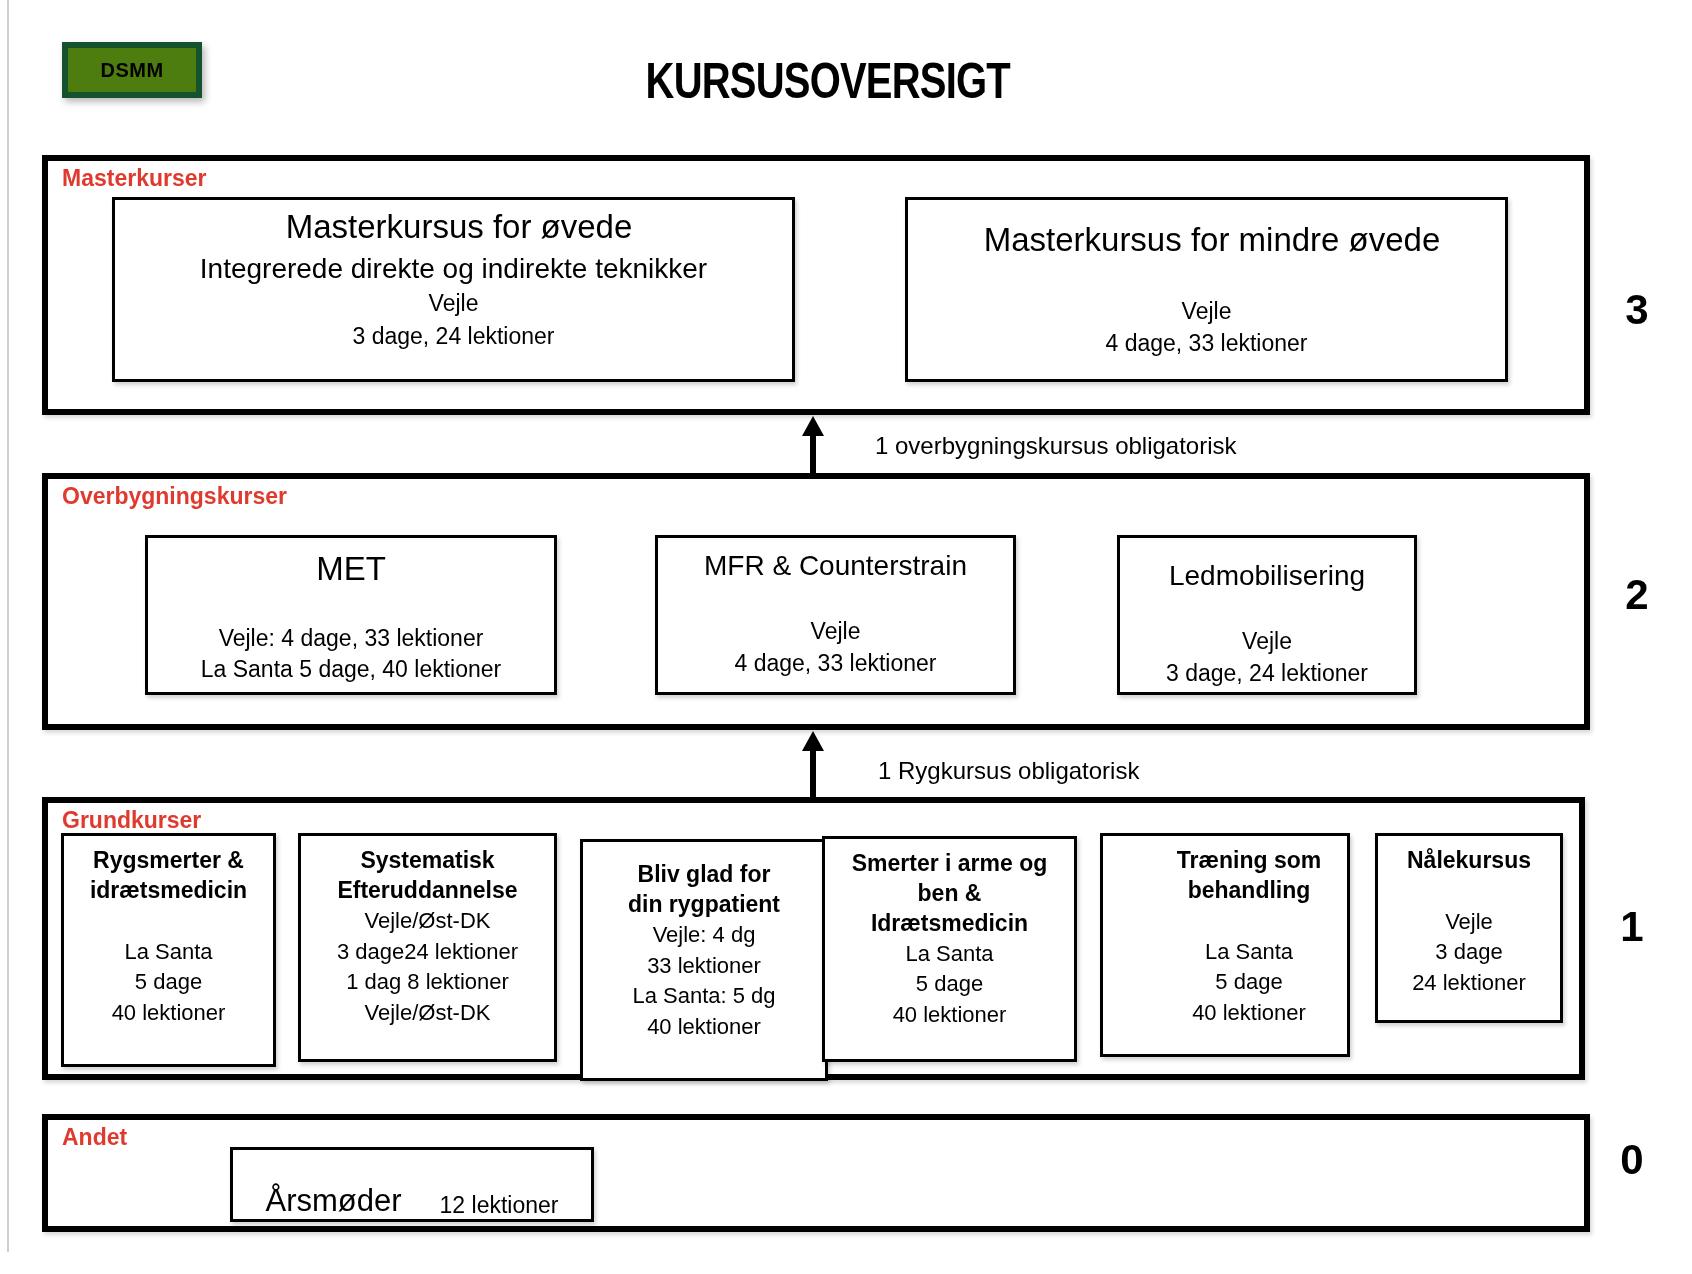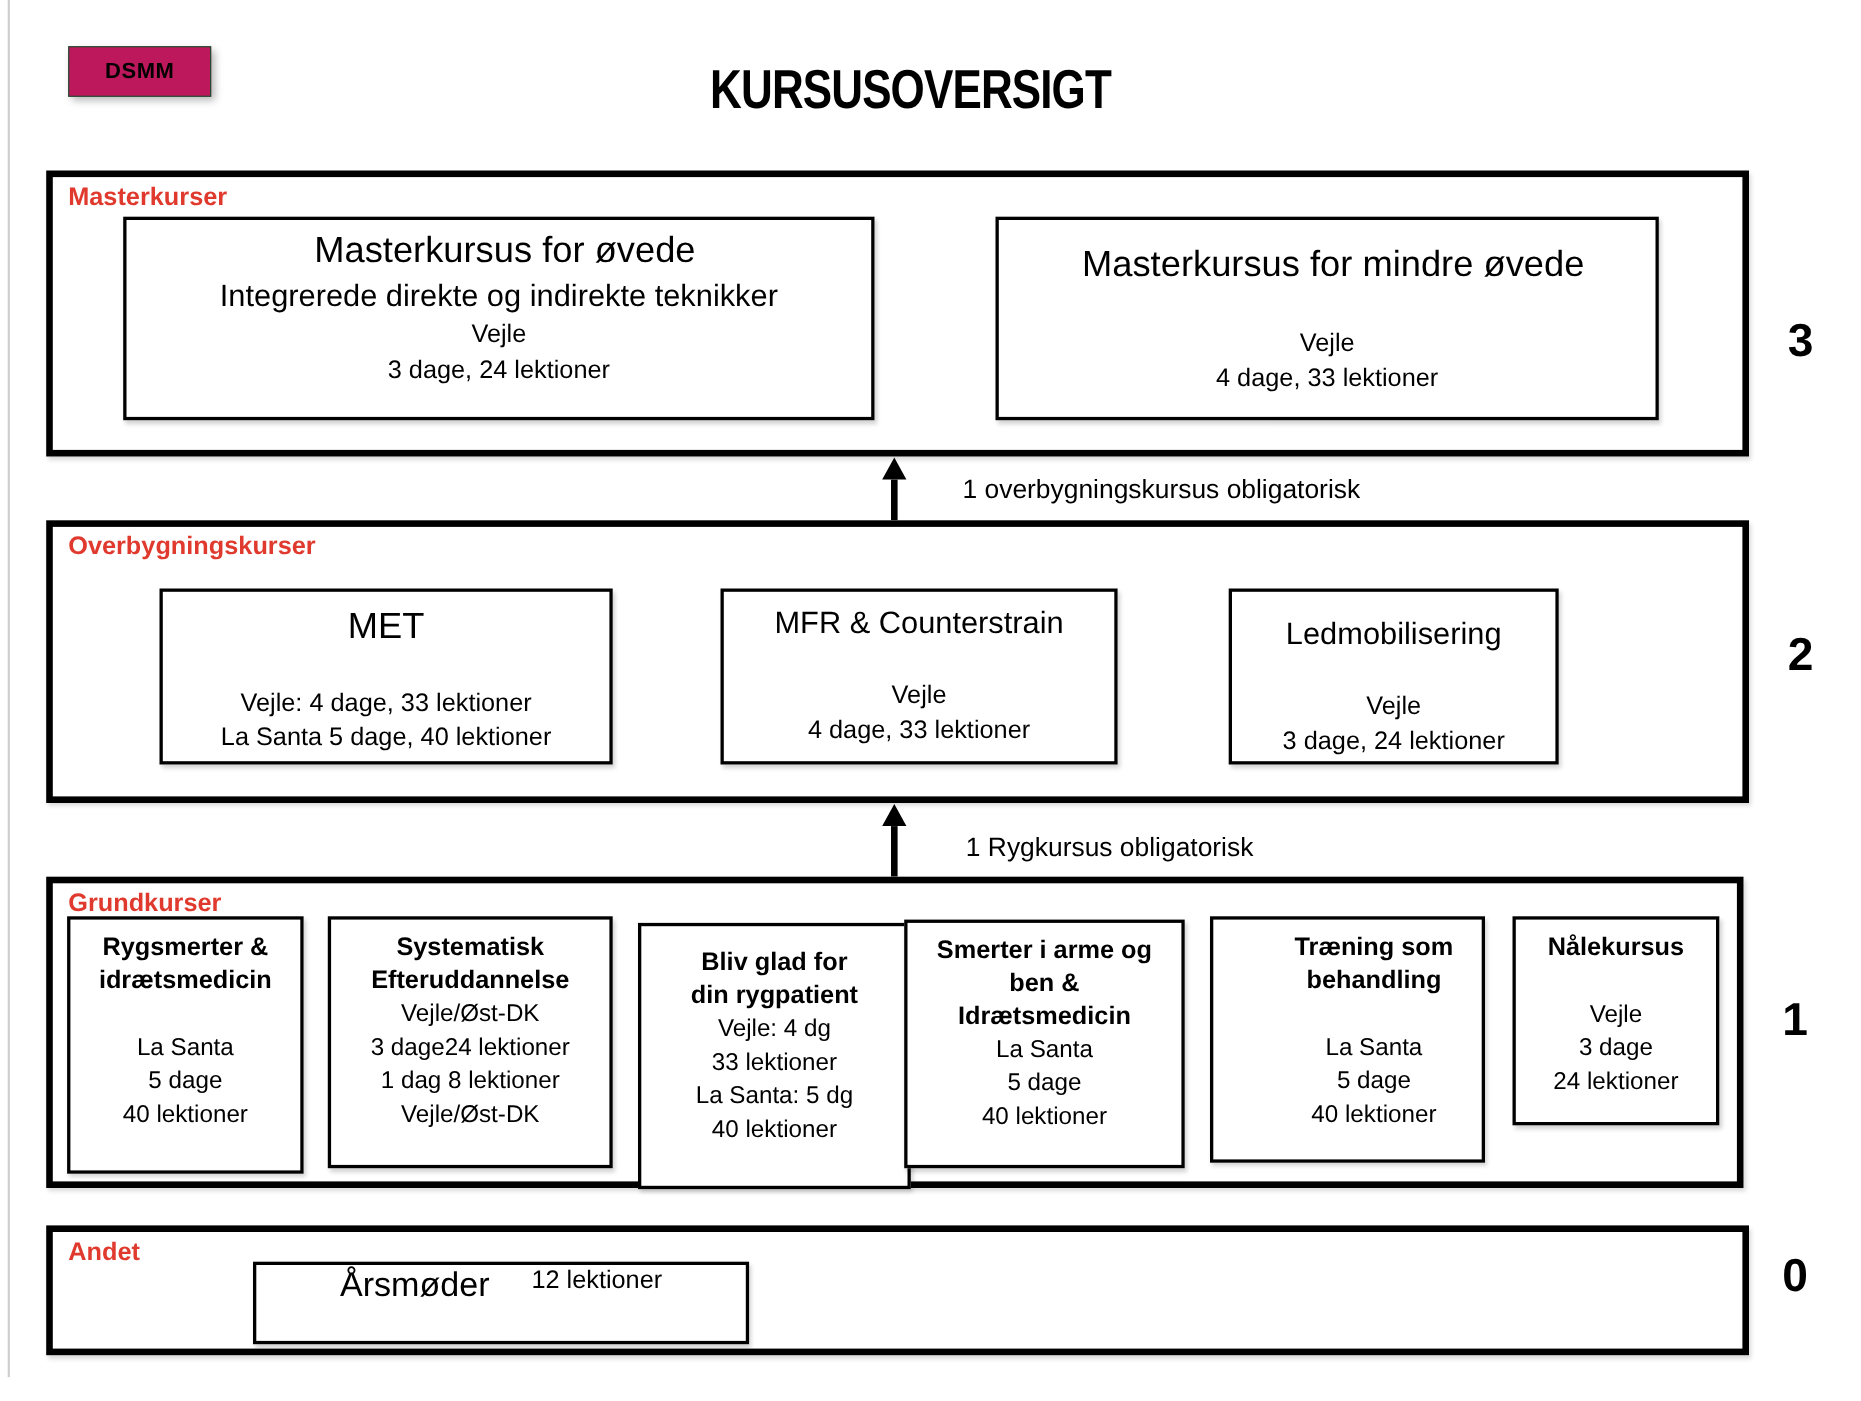--- a/index.html
+++ b/index.html
@@ -3,22 +3,22 @@
 <meta charset="utf-8">
 <style>
   html,body{margin:0;padding:0;background:#fff;}
   body{width:1692px;height:1274px;position:relative;overflow:hidden;
        font-family:"Liberation Sans", sans-serif;color:#000;}
 
   
   .left-edge{position:absolute;left:7px;top:0;width:2px;height:1252px;background:#cfcfcf;}
 
   
-  .badge{position:absolute;left:62px;top:42px;width:128px;height:44px;background:#be185d;
-         border:1px solid #14532d;box-shadow:3px 4px 7px rgba(0,0,0,0.28);
+  .badge{position:absolute;left:62px;top:42px;width:128px;height:44px;background:#4d7c0f;
+         border:6px solid #14532d;box-shadow:3px 4px 7px rgba(0,0,0,0.28);
          display:flex;align-items:center;justify-content:center;
          font-size:20px;font-weight:600;letter-spacing:0.5px;text-align:right;}
 
   
   .title{position:absolute;left:0;top:52px;width:1656px;text-align:center;}
   .title-inner{display:inline-block;font-size:50px;font-weight:600;letter-spacing:-1px;
                transform:scaleX(0.8);transform-origin:center;}
 
   
   .level-box{position:absolute;box-sizing:border-box;border:6px solid #000;background:#fff;
@@ -53,22 +53,22 @@
 
   
   #g1{left:13px; top:30px;width:215px;height:234px;}
   #g2{left:250px;top:30px;width:259px;height:229px;}
   #g3{left:532px;top:36px;width:248px;height:242px;padding-top:18px;}
   #g4{left:774px;top:33px;width:255px;height:226px;}
   #g5{left:1052px;top:30px;width:250px;height:224px;padding-left:48px;}
   #g6{left:1327px;top:30px;width:188px;height:190px;}
 
   
-  #a1{left:182px;top:27px;width:451px;height:75px;padding-top:0;
-      display:flex;align-items:flex-start;justify-content:center;gap:38px;}
+  #a1{left:182px;top:27px;width:364px;height:75px;padding-top:0;
+      display:flex;align-items:flex-end;justify-content:center;gap:38px;}
   .aars-title{font-size:31px;}
   .aars-info{font-size:23px;}
 
   
   .level-num{position:absolute;width:70px;text-align:center;font-size:42px;font-weight:600;}
   #num3{left:1602px;top:286px;}
   #num2{left:1602px;top:571px;}
   #num1{left:1597px;top:903px;}
   #num0{left:1597px;top:1136px;}
 

